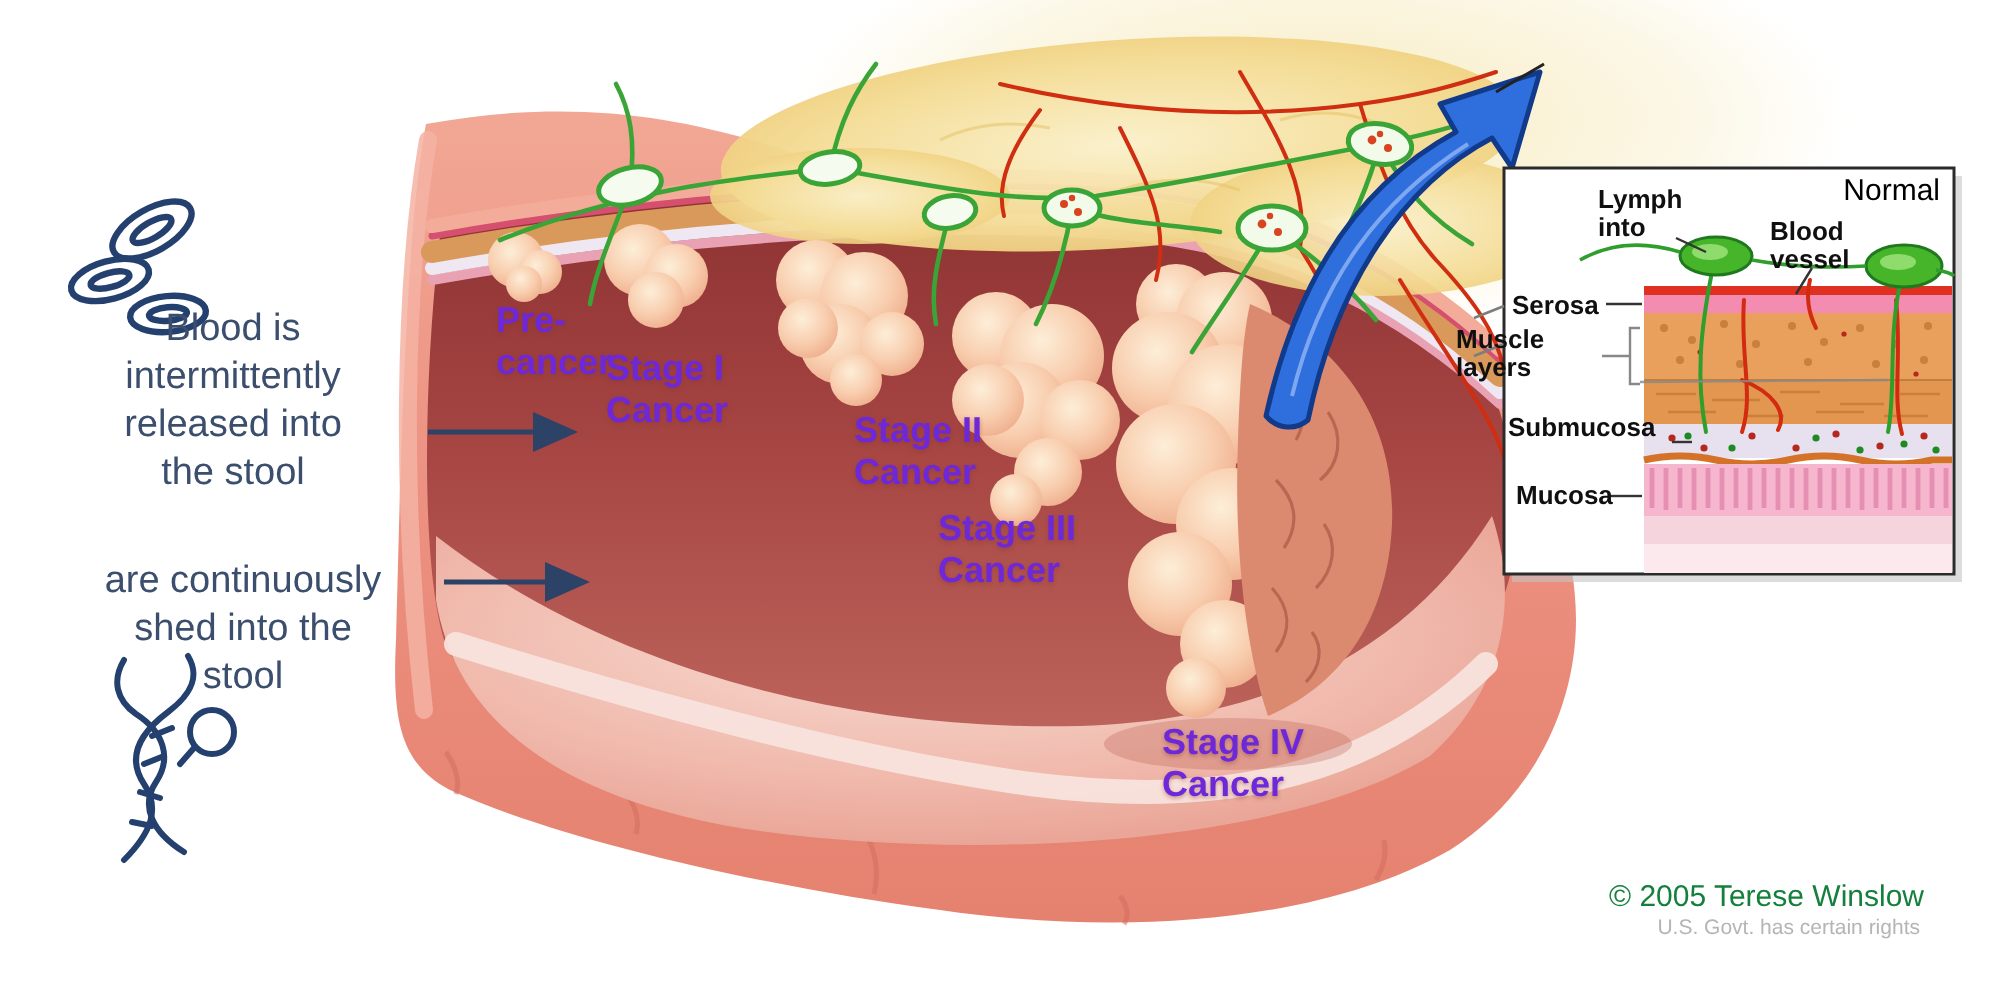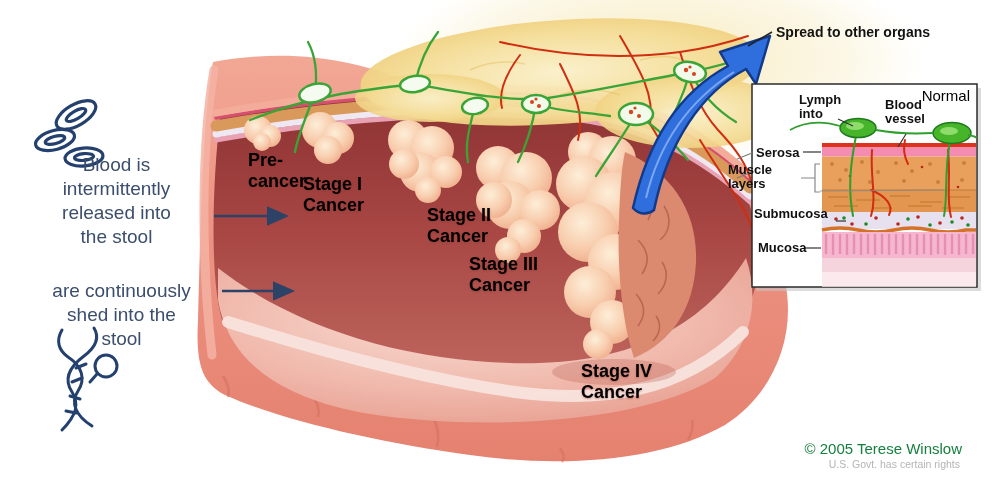--- a/index.html
+++ b/index.html
@@ -1,21 +1,21 @@
 <!DOCTYPE html>
 <html><head>
 <meta charset="utf-8">
 <style>
   html,body{margin:0;padding:0;background:#fff;}
   #stage{position:relative;width:1000px;height:493px;background:#fff;overflow:hidden;
          font-family:"Liberation Sans", sans-serif;}
   #art{position:absolute;left:0;top:0;width:1000px;height:493px;}
   .abs{position:absolute;}
   .note{color:#3b4e6d;font-size:19px;line-height:24px;text-align:center;}
-  .stage-label{color:#000000;font-weight:bold;font-size:18px;line-height:21px;
+  .stage-label{color:#6d28d9;font-weight:bold;font-size:18px;line-height:21px;
                text-shadow:0 1px 2px rgba(140,55,45,.45);}
   .spread{color:#121212;font-weight:bold;font-size:14px;}
   .inset-label{color:#101010;font-weight:bold;font-size:13px;line-height:14px;}
   .inset-title{color:#000;font-weight:normal;font-size:15px;text-align:right;}
   .credit1{color:#15803d;font-size:15px;text-align:right;line-height:16px;}
   .credit2{color:#b6b4b6;font-size:10.5px;text-align:right;line-height:12px;}
 </style>
 </head>
 <body>
 
@@ -356,28 +356,27 @@
 </div>
 <div class="abs stage-label" style="left:469px;top:254px;">
   <div>Stage III</div>
   <div>Cancer</div>
 </div>
 <div class="abs stage-label" style="left:581px;top:361px;">
   <div>Stage IV</div>
   <div>Cancer</div>
 </div>
 
-<div class="abs spread" style="left:776px;top:24px;">Spread to other organs</div>
 
 <div class="abs inset-title" style="left:898px;top:87px;width:72px;">Normal</div>
 <div class="abs inset-label" style="left:799px;top:93px;">
   <div>Lymph</div>
   <div>into</div>
 </div>
-<div class="abs inset-label" style="left:885px;top:98px;">
+<div class="abs inset-label" style="left:885px;top:109px;">
   <div>Blood</div>
   <div>vessel</div>
 </div>
 <div class="abs inset-label" style="left:756px;top:146px;">Serosa</div>
 <div class="abs inset-label" style="left:728px;top:163px;">
   <div>Muscle</div>
   <div>layers</div>
 </div>
 <div class="abs inset-label" style="left:754px;top:207px;">Submucosa</div>
 <div class="abs inset-label" style="left:758px;top:241px;">Mucosa</div>

